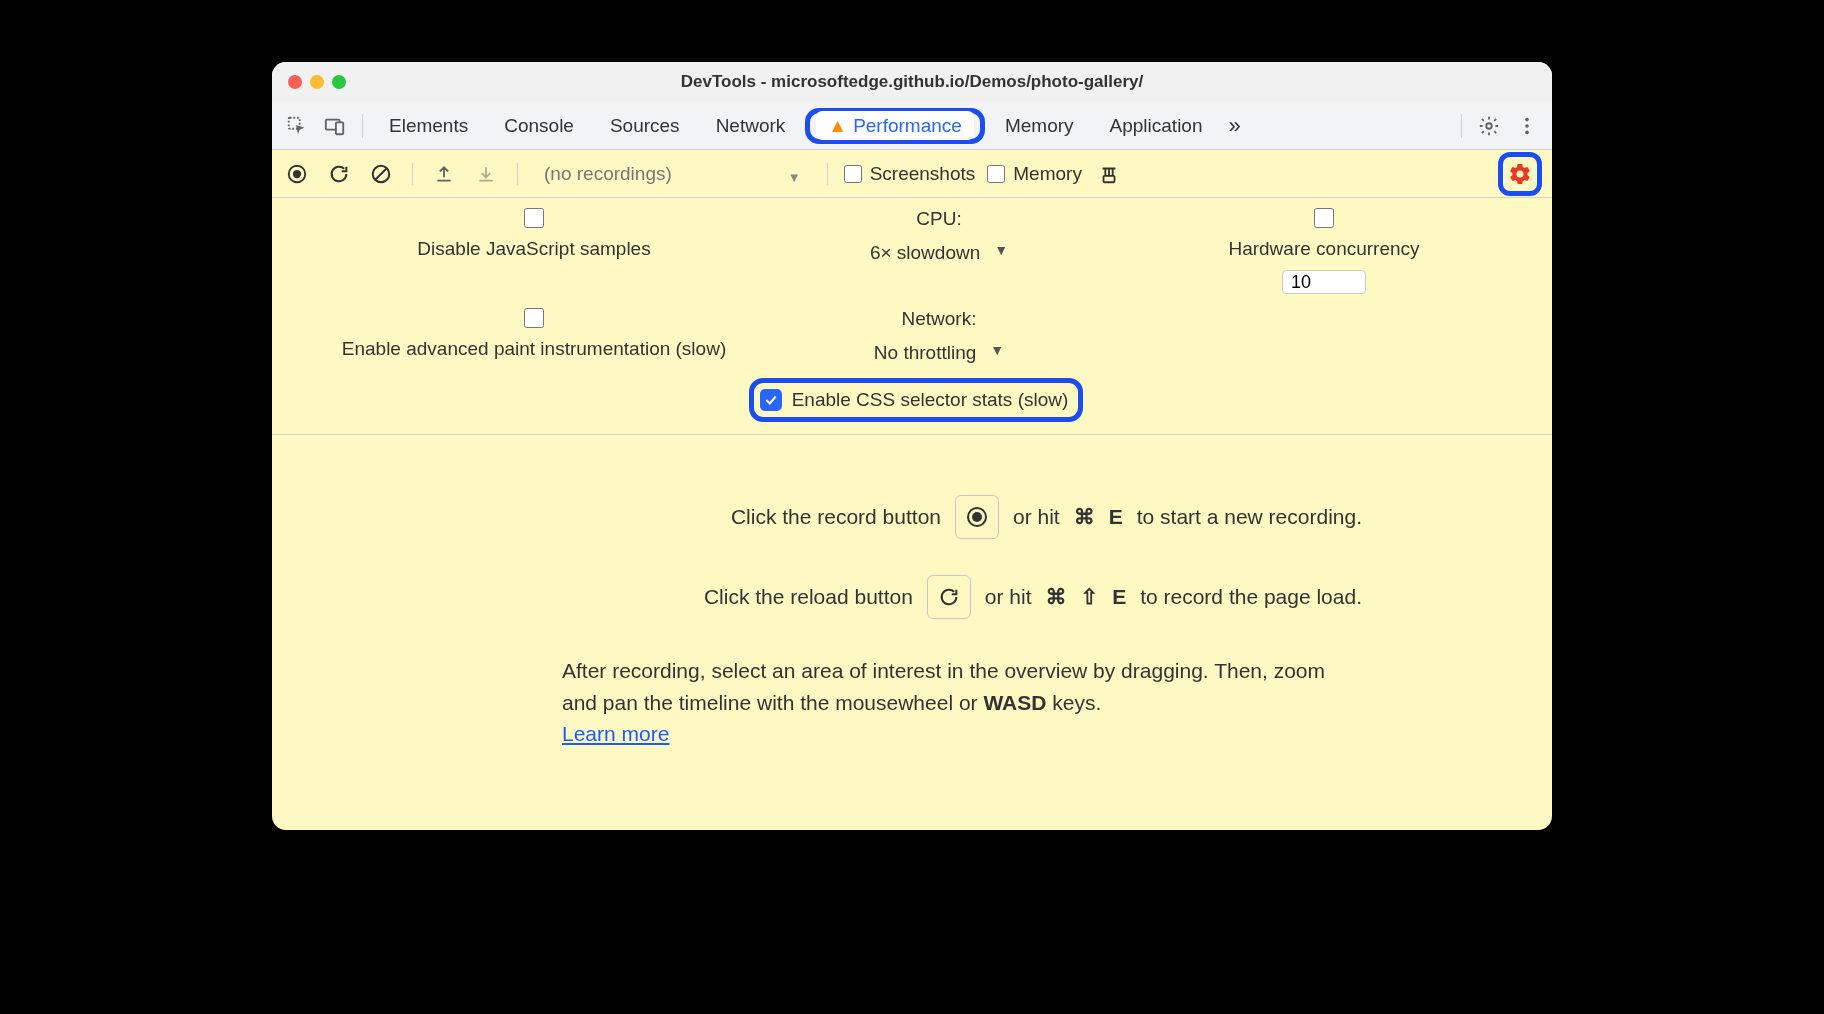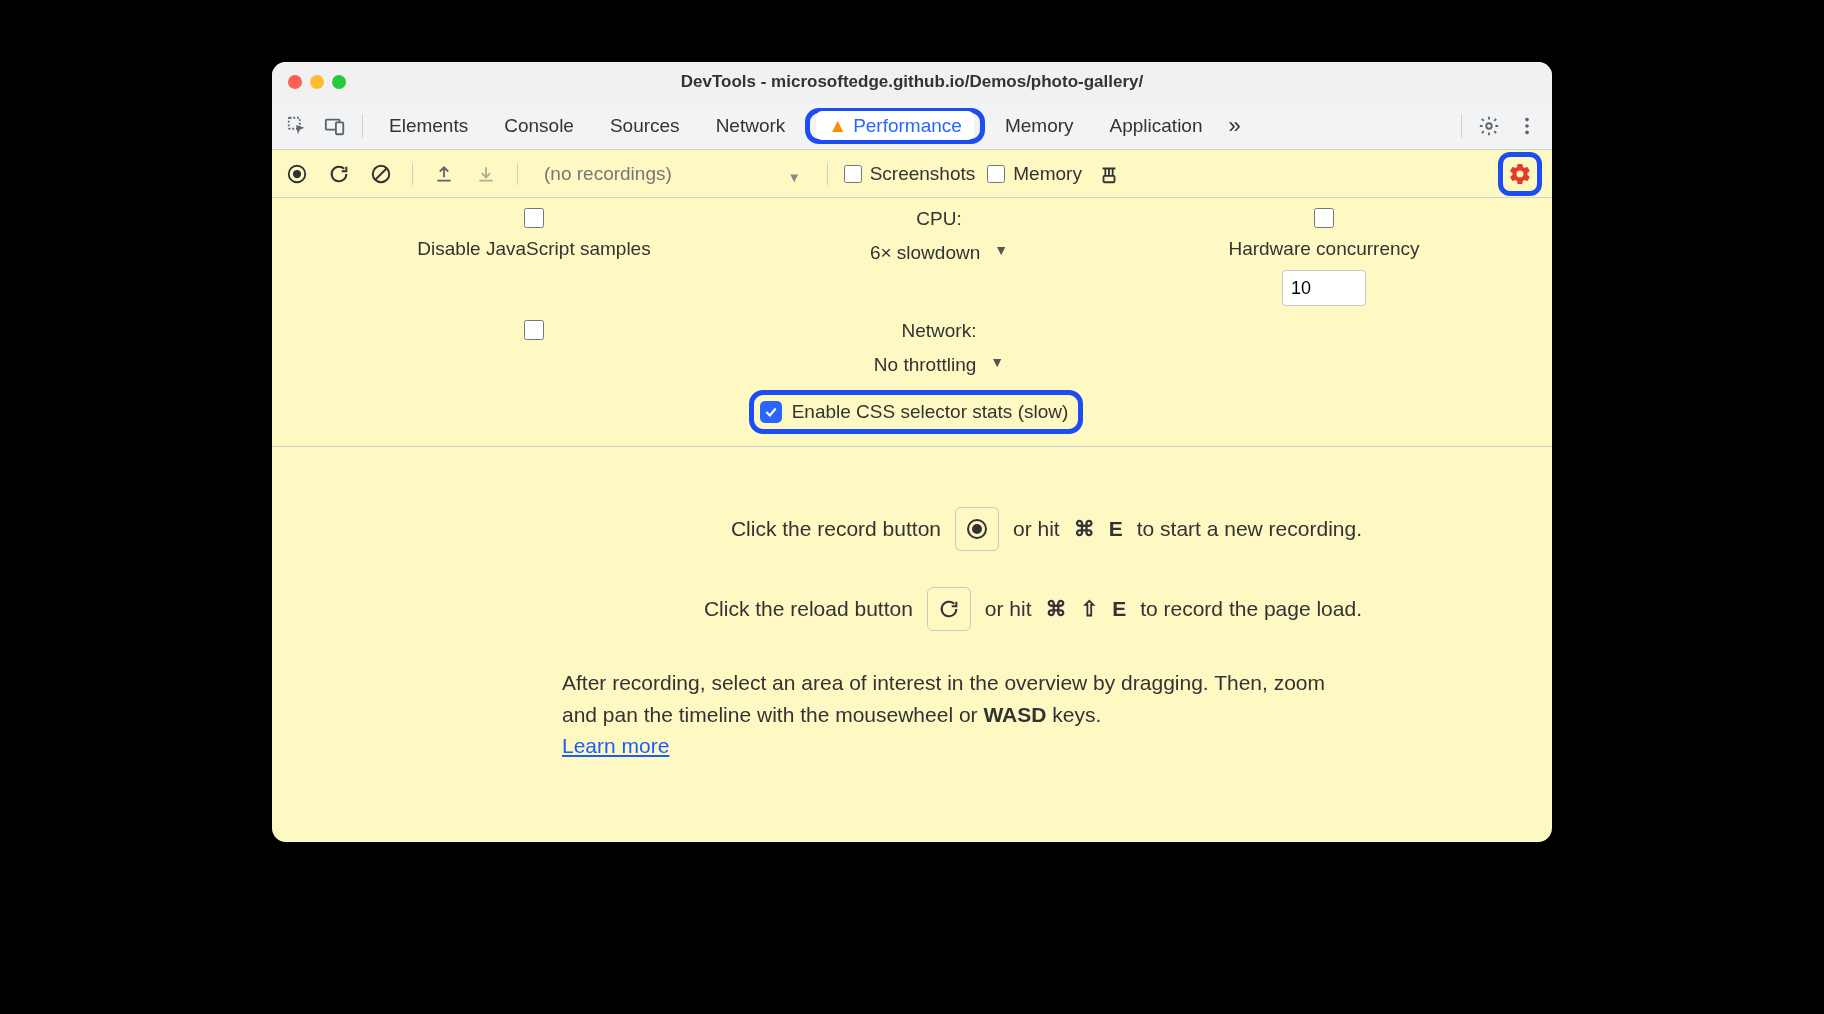--- a/index.html
+++ b/index.html
@@ -77,21 +77,21 @@
   display:grid;
   grid-template-columns: 500px 310px 460px;
   row-gap: 14px;
 }
 .opts .cell{ display:flex; align-items:center; gap:10px;flex-direction:column;}
 .opts input[type=checkbox]{width:20px; height:20px;}
 .opts .lbl{ color:#333; }
 .opts .selwrap{ display:flex; align-items:center; gap:12px;}
 .opts .selval{ display:flex; align-items:flex-start; gap:14px;}
 .opts .caret{ font-size:14px; color:#555;}
-.numbox{ width:84px; height:36px; border:1px solid #c8c8cb; border-radius:4px; padding:2px 8px; font-size:18px;}
+.numbox{ width:84px; height:24px; border:1px solid #c8c8cb; border-radius:4px; padding:2px 8px; font-size:18px;}
 .css-hl{ display:inline-flex; align-items:center; gap:10px; border:5px solid #1b4df0; border-radius:14px; padding:6px 10px 6px 6px; margin-left:-6px;}
 .checked-box{ width:22px; height:22px; border-radius:5px; background:#2a65ff; display:flex; align-items:center; justify-content:center; color:#fff;}
 .main {
   padding: 60px 60px 80px 60px;
   color:#333; font-size:21px;
 }
 .main .row{ display:flex; align-items:center; gap:14px; margin-bottom:36px; flex-wrap:wrap;justify-content:flex-end;}
 .keybtn{ border:1px solid #c8c8cb; border-radius:6px; width:44px; height:44px; display:flex; align-items:center; justify-content:center;}
 .kb{ font-weight:700; }
 .para{ line-height:1.5;}
@@ -230,20 +230,21 @@
         </span>
     </div>
     <div class="cell">
       <input type="checkbox" style="">
       <span class="lbl">Hardware concurrency</span>
       <input class="numbox" value="10" style="">
     </div>
 
     <div class="cell">
       <input type="checkbox" style="">
+      <span class="lbl">Enable advanced paint instrumentation (slow)</span>
     </div>
     <div class="cell selwrap">
       <span>Network:</span>
       <span class="selval">
           <span>No throttling</span>
           <span class="caret">▼</span>
         </span>
     </div>
     <div></div>
 

